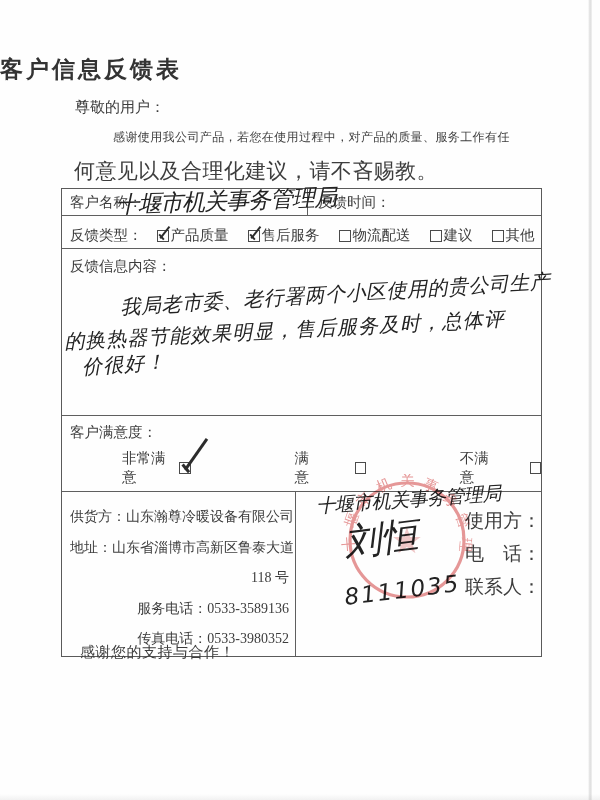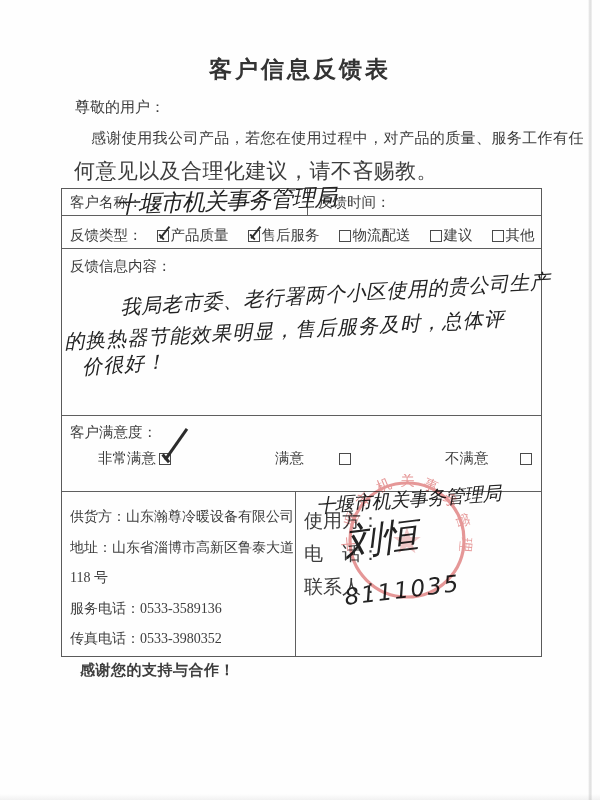--- a/index.html
+++ b/index.html
@@ -11,24 +11,24 @@
   .scan-edge{
     position:absolute;right:8px;top:0;width:4px;height:800px;
     background:linear-gradient(to right,rgba(0,0,0,0),rgba(120,120,120,.25),rgba(0,0,0,.05));
   }
   .scan-bottom{
     position:absolute;left:0;bottom:0;width:600px;height:6px;
     background:linear-gradient(to bottom,rgba(0,0,0,0),rgba(150,150,150,.12));
   }
   .title{
     position:absolute;left:0;top:54px;width:100%;margin:0;
-    text-align:center;font-size:23px;font-weight:bold;letter-spacing:3px;color:#333;
+    text-align:left;font-size:23px;font-weight:bold;letter-spacing:3px;color:#333;
   }
   .salutation{position:absolute;left:75px;top:98px;margin:0;font-size:15px;}
-  .intro1{position:absolute;left:91px;top:129px;margin:0;font-size:15px;letter-spacing:.4px;white-space:nowrap;font-family:Liberation Mono, monospace;}
+  .intro1{position:absolute;left:113px;top:129px;margin:0;font-size:12px;letter-spacing:.4px;white-space:nowrap;font-family:Liberation Mono, monospace;}
   .intro2{position:absolute;left:74px;top:157px;margin:0;font-size:21px;letter-spacing:.4px;}
   .form-table{
     position:absolute;left:61px;top:188px;width:481px;
     border:1.5px solid #5a5a5a;box-sizing:border-box;font-size:14.5px;
   }
   .row{position:relative;box-sizing:border-box;border-bottom:1px solid #5f5f5f;}
   .row:last-child{border-bottom:none;}
   .r1{height:27px;display:flex;}
   .r1 .c-name{width:246px;border-right:1px solid #5f5f5f;box-sizing:border-box;padding:4px 0 0 8px;}
   .r1 .c-time{flex:1;padding:4px 0 0 10px;box-sizing:border-box;}
@@ -46,41 +46,41 @@
   .tickmark::before{content:"";position:absolute;left:0px;bottom:4px;width:7px;height:2px;background:#2c2c2c;transform:rotate(48deg);}
   .tickmark::after{content:"";position:absolute;left:3px;bottom:3px;width:15px;height:2px;background:#2c2c2c;transform:rotate(-52deg);transform-origin:left bottom;}
   .tick-big{display:none;position:absolute;left:1px;top:-24px;width:40px;height:38px;}
   .checkbox.checked .tick-big{display:block;}
   .tick-big::before{content:"";position:absolute;left:0px;bottom:8px;width:10px;height:2.5px;background:#2c2c2c;transform:rotate(50deg);}
   .tick-big::after{content:"";position:absolute;left:5px;bottom:7px;width:38px;height:2.5px;background:#2c2c2c;transform:rotate(-55deg);transform-origin:left bottom;}
   .r3{height:167px;padding:8px 0 0 8px;}
   .r4{height:76px;padding:7px 0 0 8px;}
   .sat-row{position:absolute;left:0;top:33px;width:100%;display:flex;}
   .sat-opt{display:inline-flex;align-items:center;}
-  .sat-opt.o1{margin-left:36px;}
+  .sat-opt.o1{margin-left:60px;}
   .sat-opt.o2{margin-left:104px;gap:32px;}
   .sat-opt.o3{margin-left:94px;gap:28px;}
-  .r5{height:164px;display:flex;}
+  .r5{height:164px;display:flex;text-align:right;}
   .r5 .c-supplier{width:234px;border-right:1px solid #5f5f5f;box-sizing:border-box;padding:10px 6px 0 8px;}
   .c-supplier .sline{line-height:30.5px;white-space:nowrap;font-size:14px;}
   .r5 .c-user{flex:1;position:relative;padding:12px 0 0 8px;box-sizing:border-box;}
   .c-user .uline{line-height:33px;font-size:19px;}
   .hw{
     position:absolute;font-family:"DejaVu Sans", sans-serif;font-style:italic;
     color:#232323;white-space:nowrap;pointer-events:none;
   }
   .hw-name{left:116px;top:186px;font-size:23px;transform:rotate(-2deg);letter-spacing:-1px;width:200px;}
   .hw-c1{left:120px;top:281px;font-size:20px;transform:rotate(-3.5deg);letter-spacing:.5px;}
   .hw-c2{left:64px;top:317px;font-size:20px;transform:rotate(-3deg);letter-spacing:1px;}
   .hw-c3{left:82px;top:351px;font-size:20px;transform:rotate(-4deg);letter-spacing:1px;}
   .hw-user{left:316px;top:487px;font-size:19px;transform:rotate(-4deg);letter-spacing:-.5px;}
   .hw-sign{left:344px;top:514px;font-size:37px;transform:rotate(-7deg);}
   .hw-phone{left:344px;top:577px;font-size:23px;transform:rotate(-7deg);letter-spacing:2px;}
   .stamp{position:absolute;left:341px;top:474px;width:132px;height:132px;opacity:.72;mix-blend-mode:multiply;}
-  .closing{position:absolute;left:80px;top:661px;margin:0;font-size:15px;letter-spacing:.5px;font-weight:bold;}
+  .closing{position:absolute;left:80px;top:643px;margin:0;font-size:15px;letter-spacing:.5px;}
 </style>
 </head>
 <body>
 
 <div class="page">
   <div class="scan-edge"></div>
   <div class="scan-bottom"></div>
 
   <h1 class="title">客户信息反馈表</h1>
   <p class="salutation">尊敬的用户：</p>

